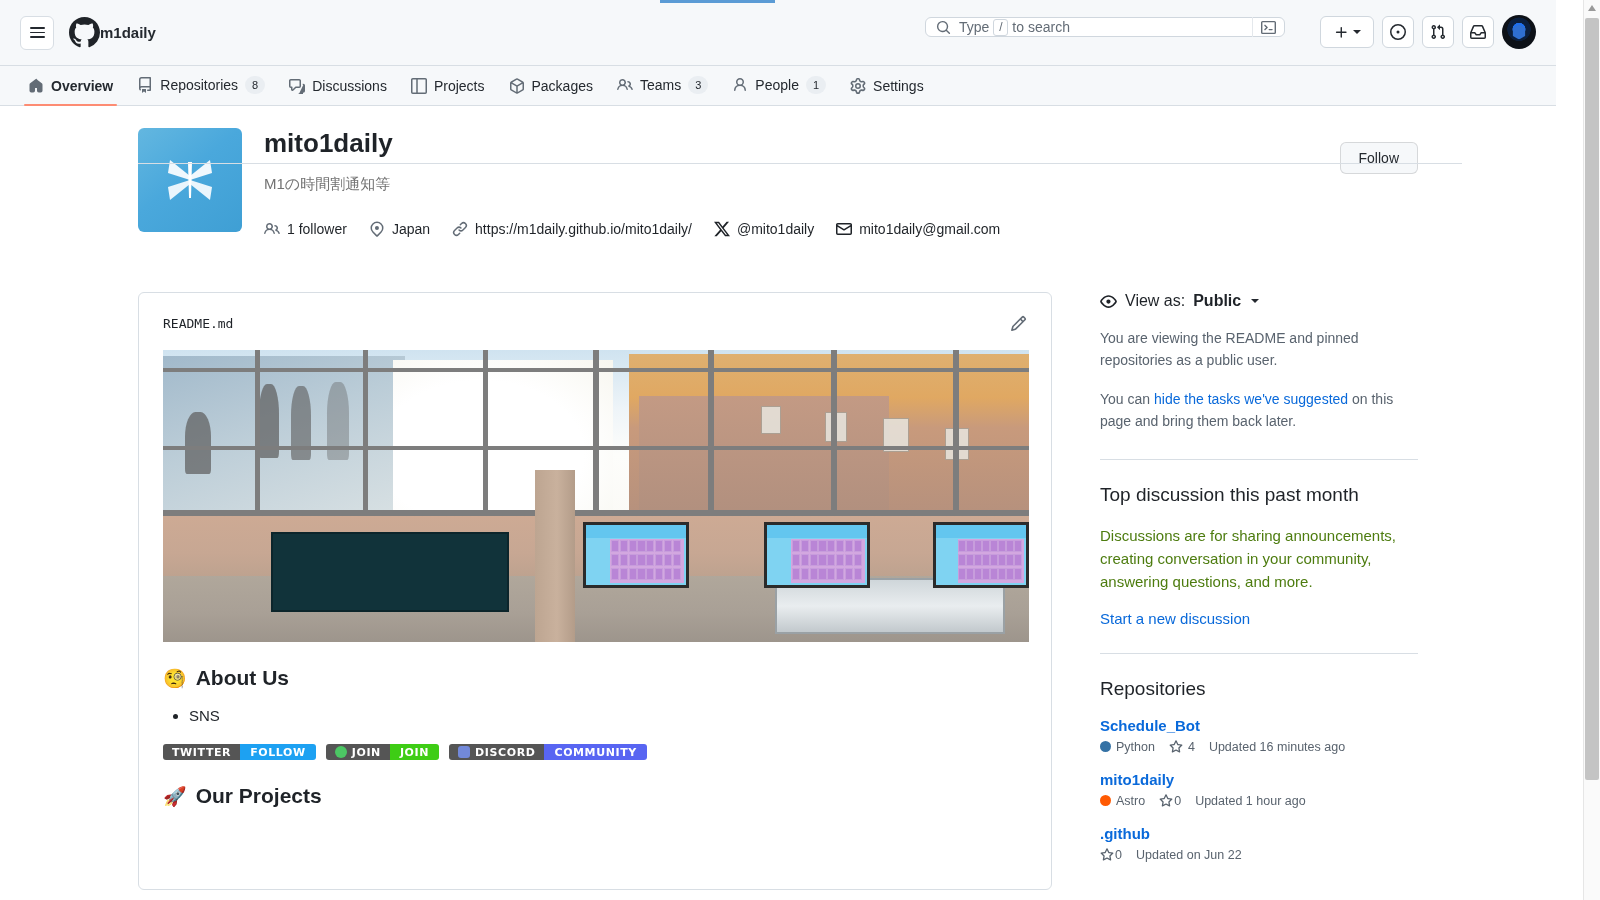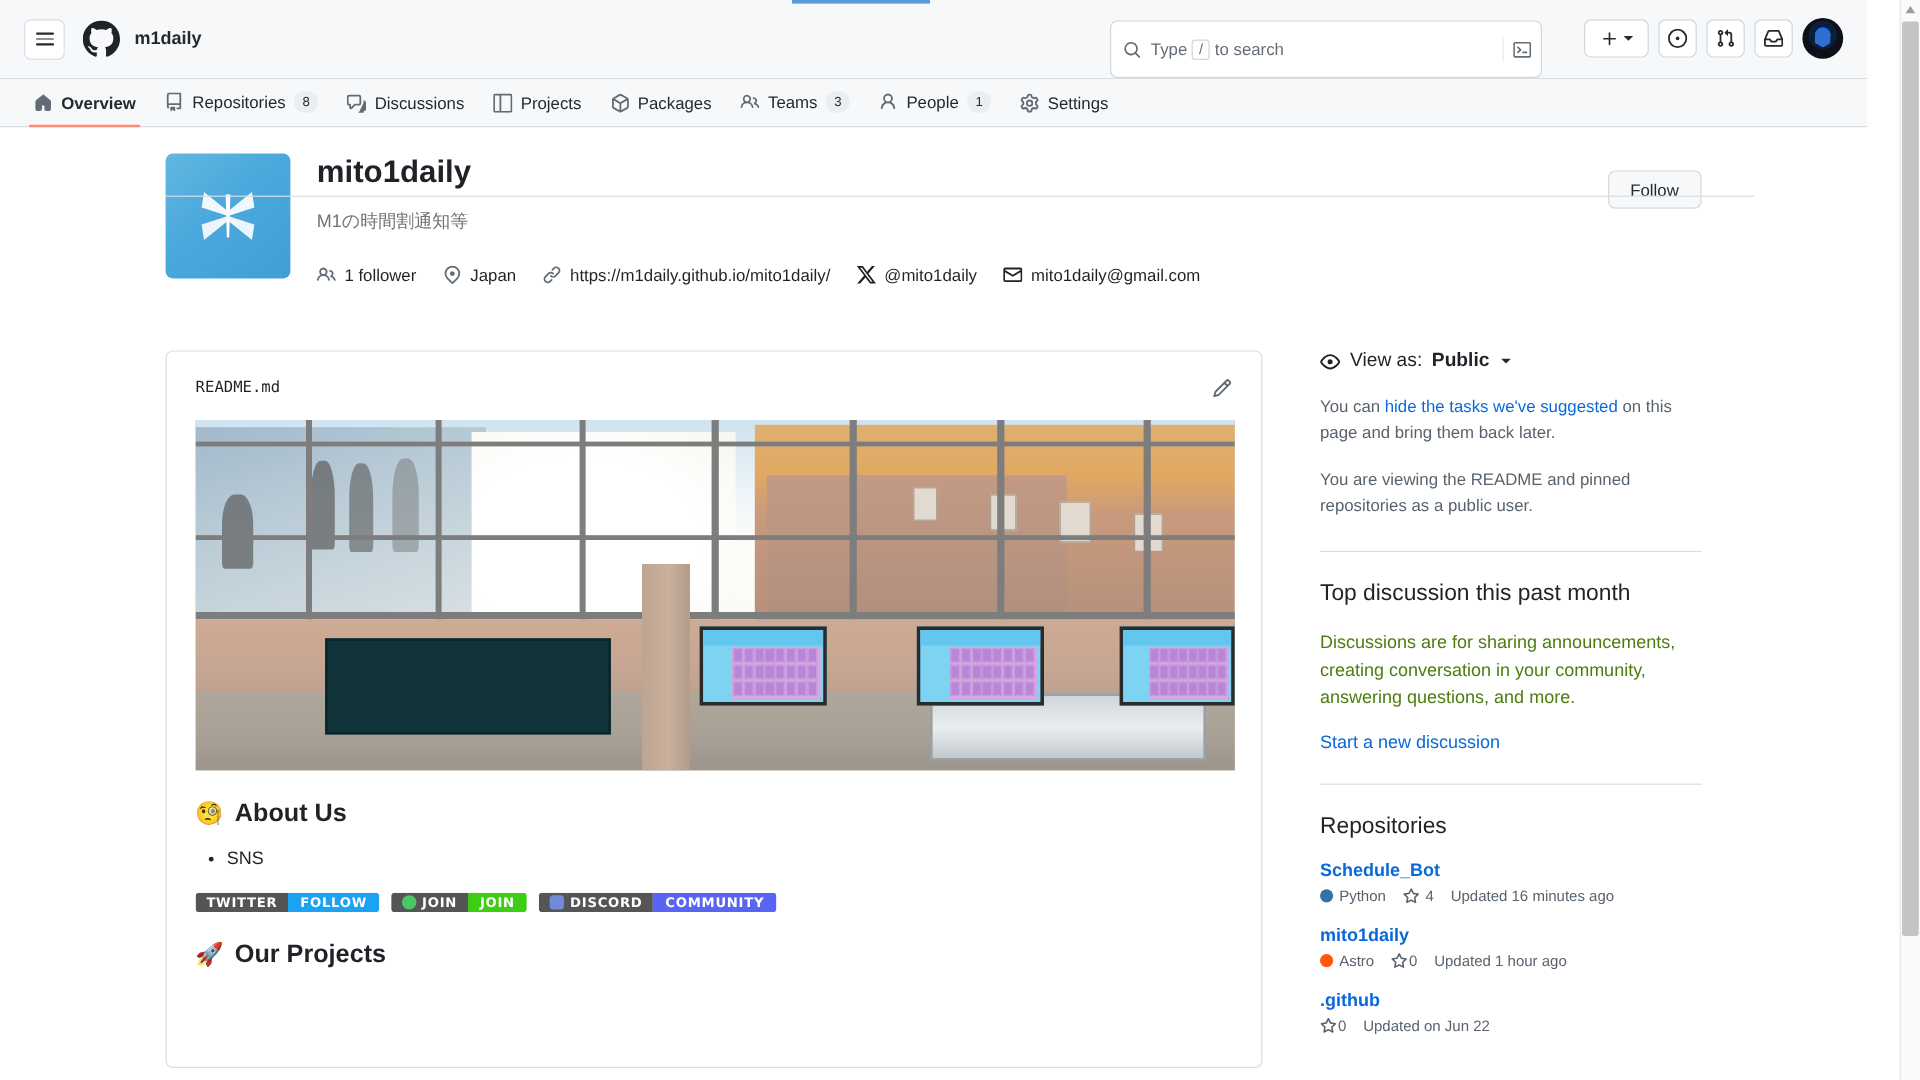--- a/index.html
+++ b/index.html
@@ -31,28 +31,27 @@
     border: 1px solid #d8dee4; border-radius: 6px;
     background: #ffffff;
     display: flex; flex-direction: column;
     justify-content: center; align-items: center; gap: 3px;
     margin-left: 4px;
     cursor: pointer;
   }
   .hamburger i { display: block; width: 15px; height: 1.6px; background: #24292f; border-radius: 1px; }
   .gh-mark { margin-left: 15px; display: flex; align-items: center; cursor: pointer; }
   .org-name-top {
-    margin-left: 12px;
     font-size: 15px; font-weight: 600; color: #24292f;
     cursor: pointer;
   }
 
   .search-wrap {
     position: absolute; left: 925px; top: 17px;
-    width: 360px; height: 48px;
+    width: 360px; height: 20px;
     border: 1px solid #d0d7de; border-radius: 6px;
     background: #ffffff;
     display: flex; align-items: center;
     padding: 0 8px 0 10px;
     cursor: text;
     justify-content: space-between;
   }
   .search-wrap .sicon { flex: 0 0 auto; display: flex; color: #636c76; }
   .search-text {
     flex: 1 1 auto;
@@ -682,22 +681,22 @@
         <span class="mi" style="display:flex;color:#1f2328">
           <svg width="17" height="17" viewBox="0 0 16 16" fill="currentColor">
               <path d="M8 2c1.981 0 3.671.992 4.933 2.078 1.27 1.091 2.187 2.345 2.637 3.023a1.62 1.62 0 0 1 0 1.798c-.45.678-1.367 1.932-2.637 3.023C11.67 13.008 9.981 14 8 14c-1.981 0-3.671-.992-4.933-2.078C1.797 10.83.88 9.576.43 8.898a1.62 1.62 0 0 1 0-1.798c.45-.677 1.367-1.931 2.637-3.022C4.33 2.992 6.019 2 8 2ZM1.679 7.932a.12.12 0 0 0 0 .136c.411.622 1.241 1.75 2.366 2.717C5.176 11.758 6.527 12.5 8 12.5c1.473 0 2.825-.742 3.955-1.715 1.124-.967 1.954-2.096 2.366-2.717a.12.12 0 0 0 0-.136c-.412-.621-1.242-1.75-2.366-2.717C10.824 4.242 9.473 3.5 8 3.5c-1.473 0-2.825.742-3.955 1.715-1.124.967-1.954 2.096-2.366 2.717ZM8 10a2 2 0 1 1-.001-3.999A2 2 0 0 1 8 10Z"></path>
             </svg>
         </span>
         <span class="vlbl">View as:</span>
         <span class="vval">Public</span>
         <span class="caret-down" style="margin-left:2px"></span>
       </div>
 
+      <p class="sb-p">You are viewing the README and pinned repositories as a public user.</p>
       <p class="sb-p"><span>You can </span><a class="sb-link">hide the tasks we've suggested</a><span> on this page and bring them back later.</span></p>
-      <p class="sb-p">You are viewing the README and pinned repositories as a public user.</p>
 
       <div class="sb-hr"></div>
       <h3 class="sb-h">Top discussion this past month</h3>
       <p class="sb-p" style="color:#4d7c0f;font-size:15px">Discussions are for sharing announcements, creating conversation in your community, answering questions, and more.</p>
       <a class="sb-start">Start a new discussion</a>
 
       <div class="sb-hr"></div>
       <h3 class="sb-h">Repositories</h3>
 
       <div class="repo-item">

